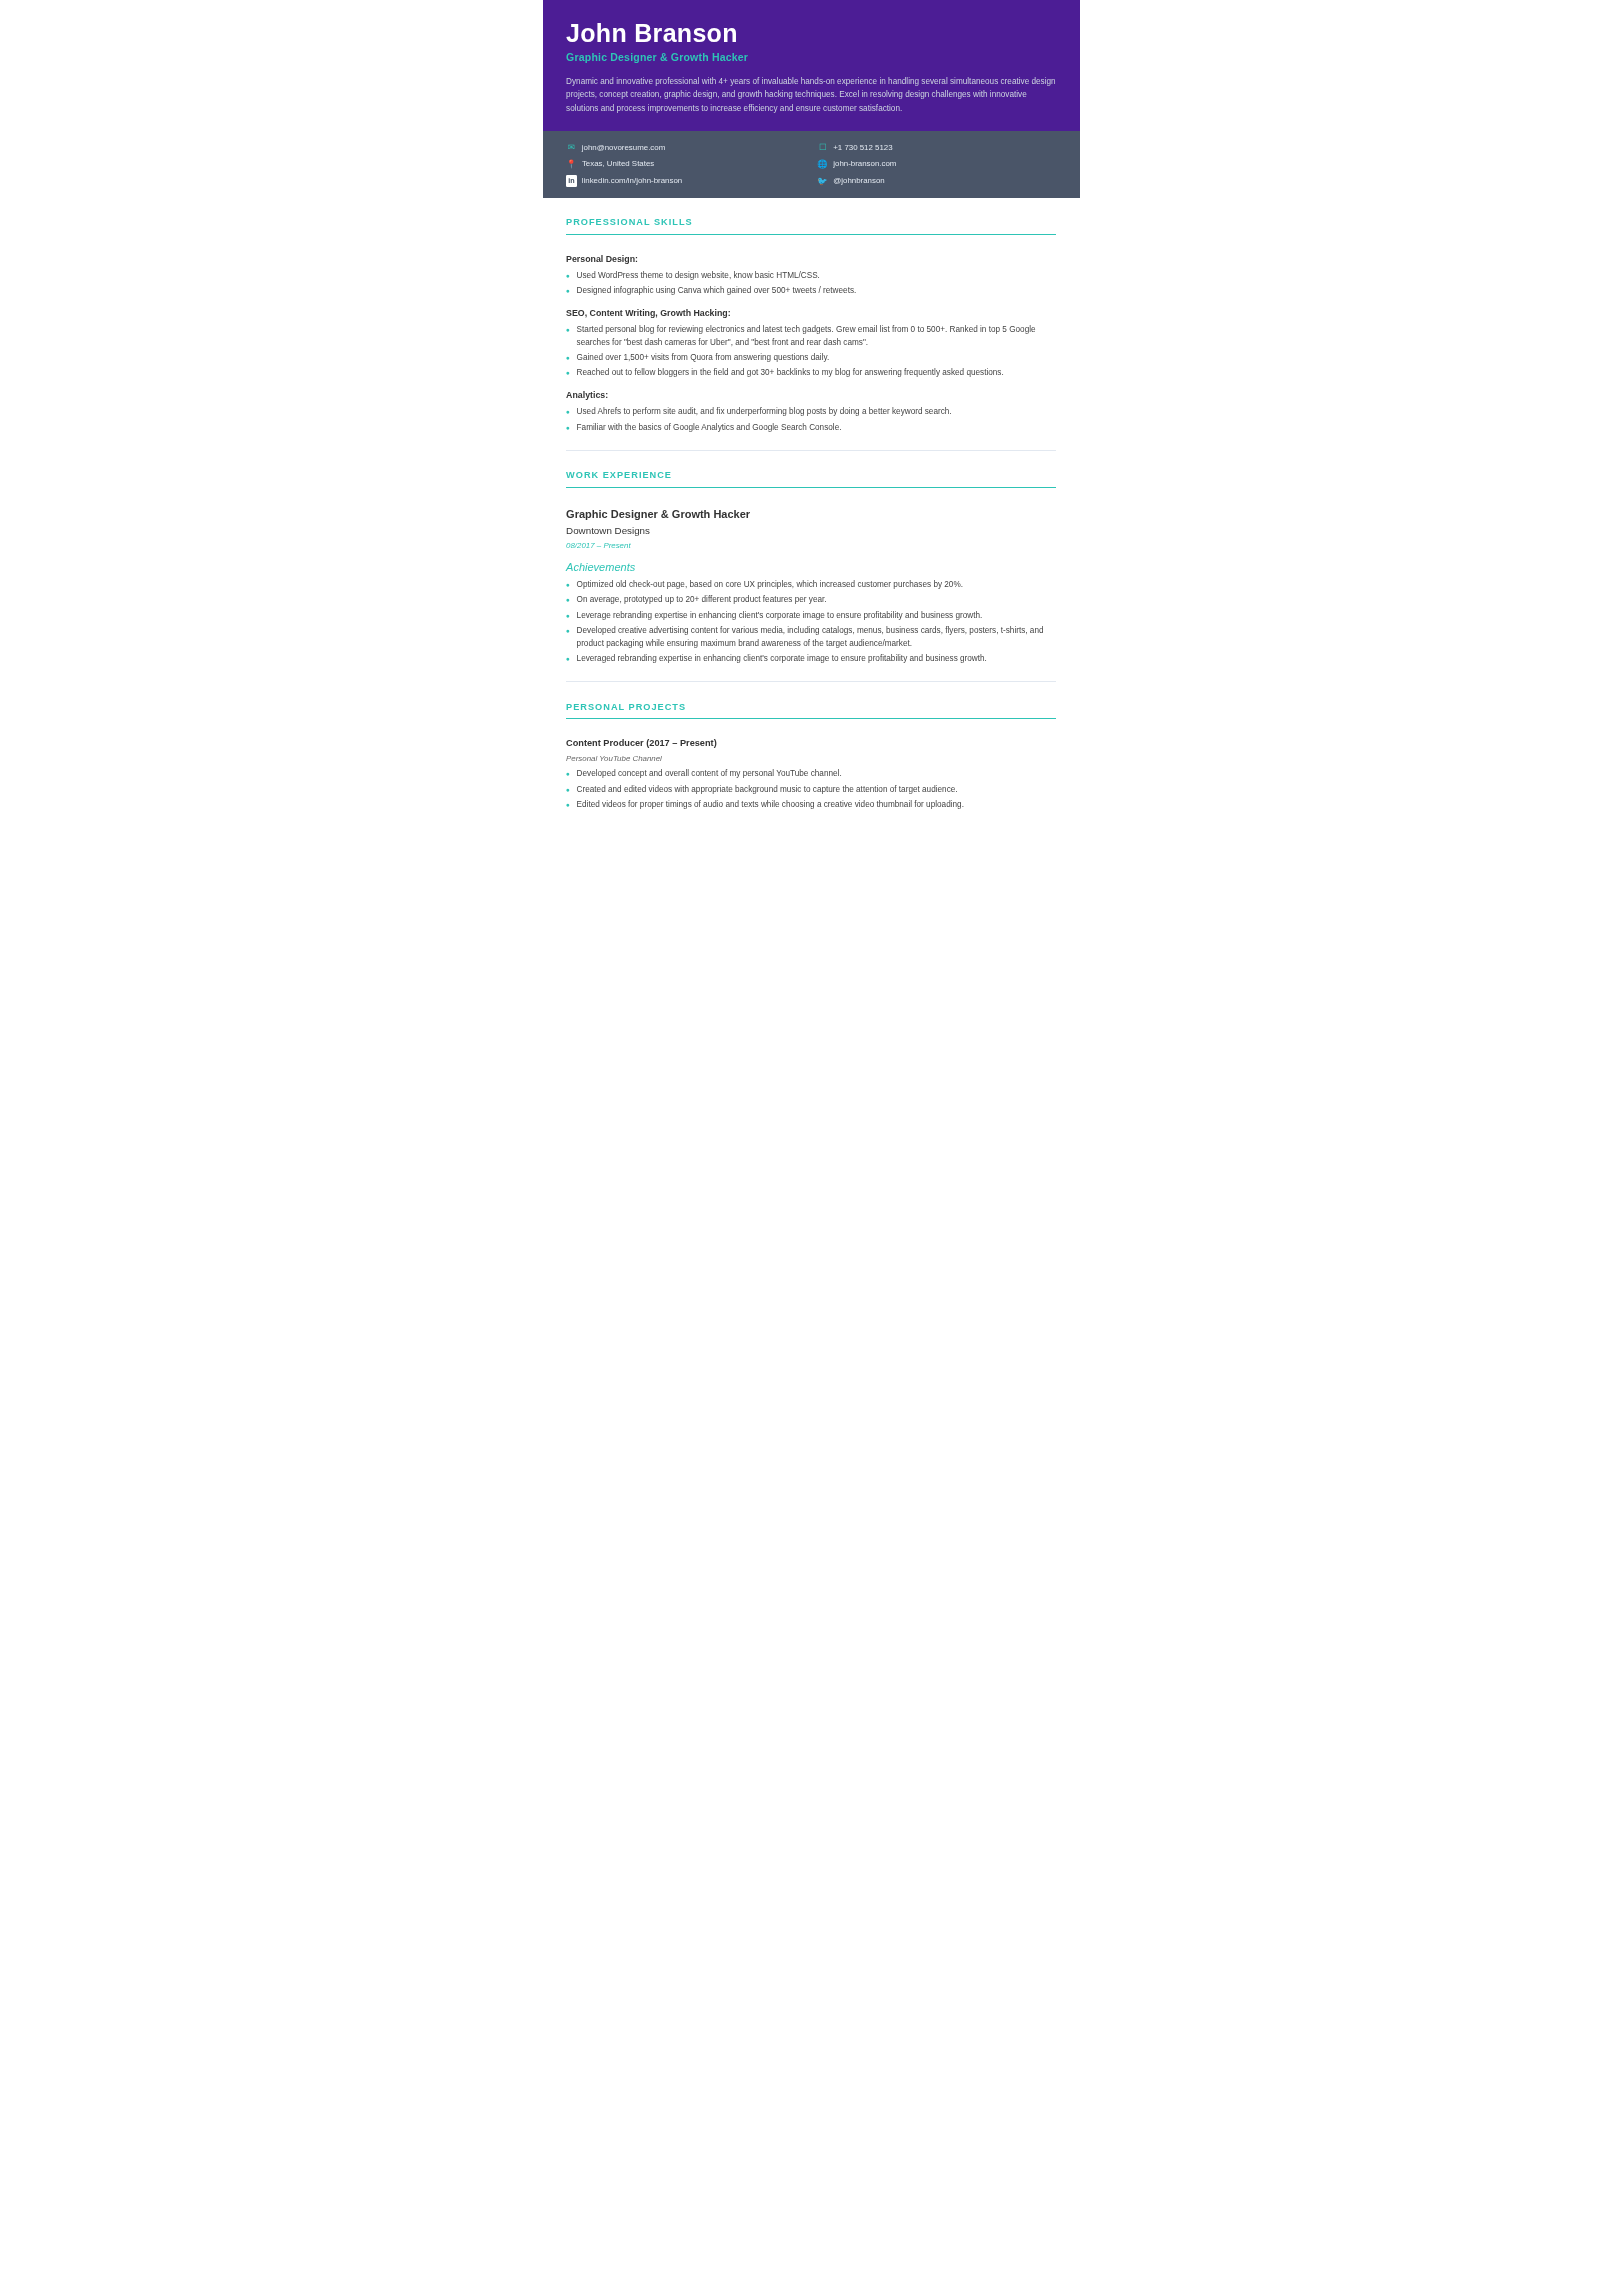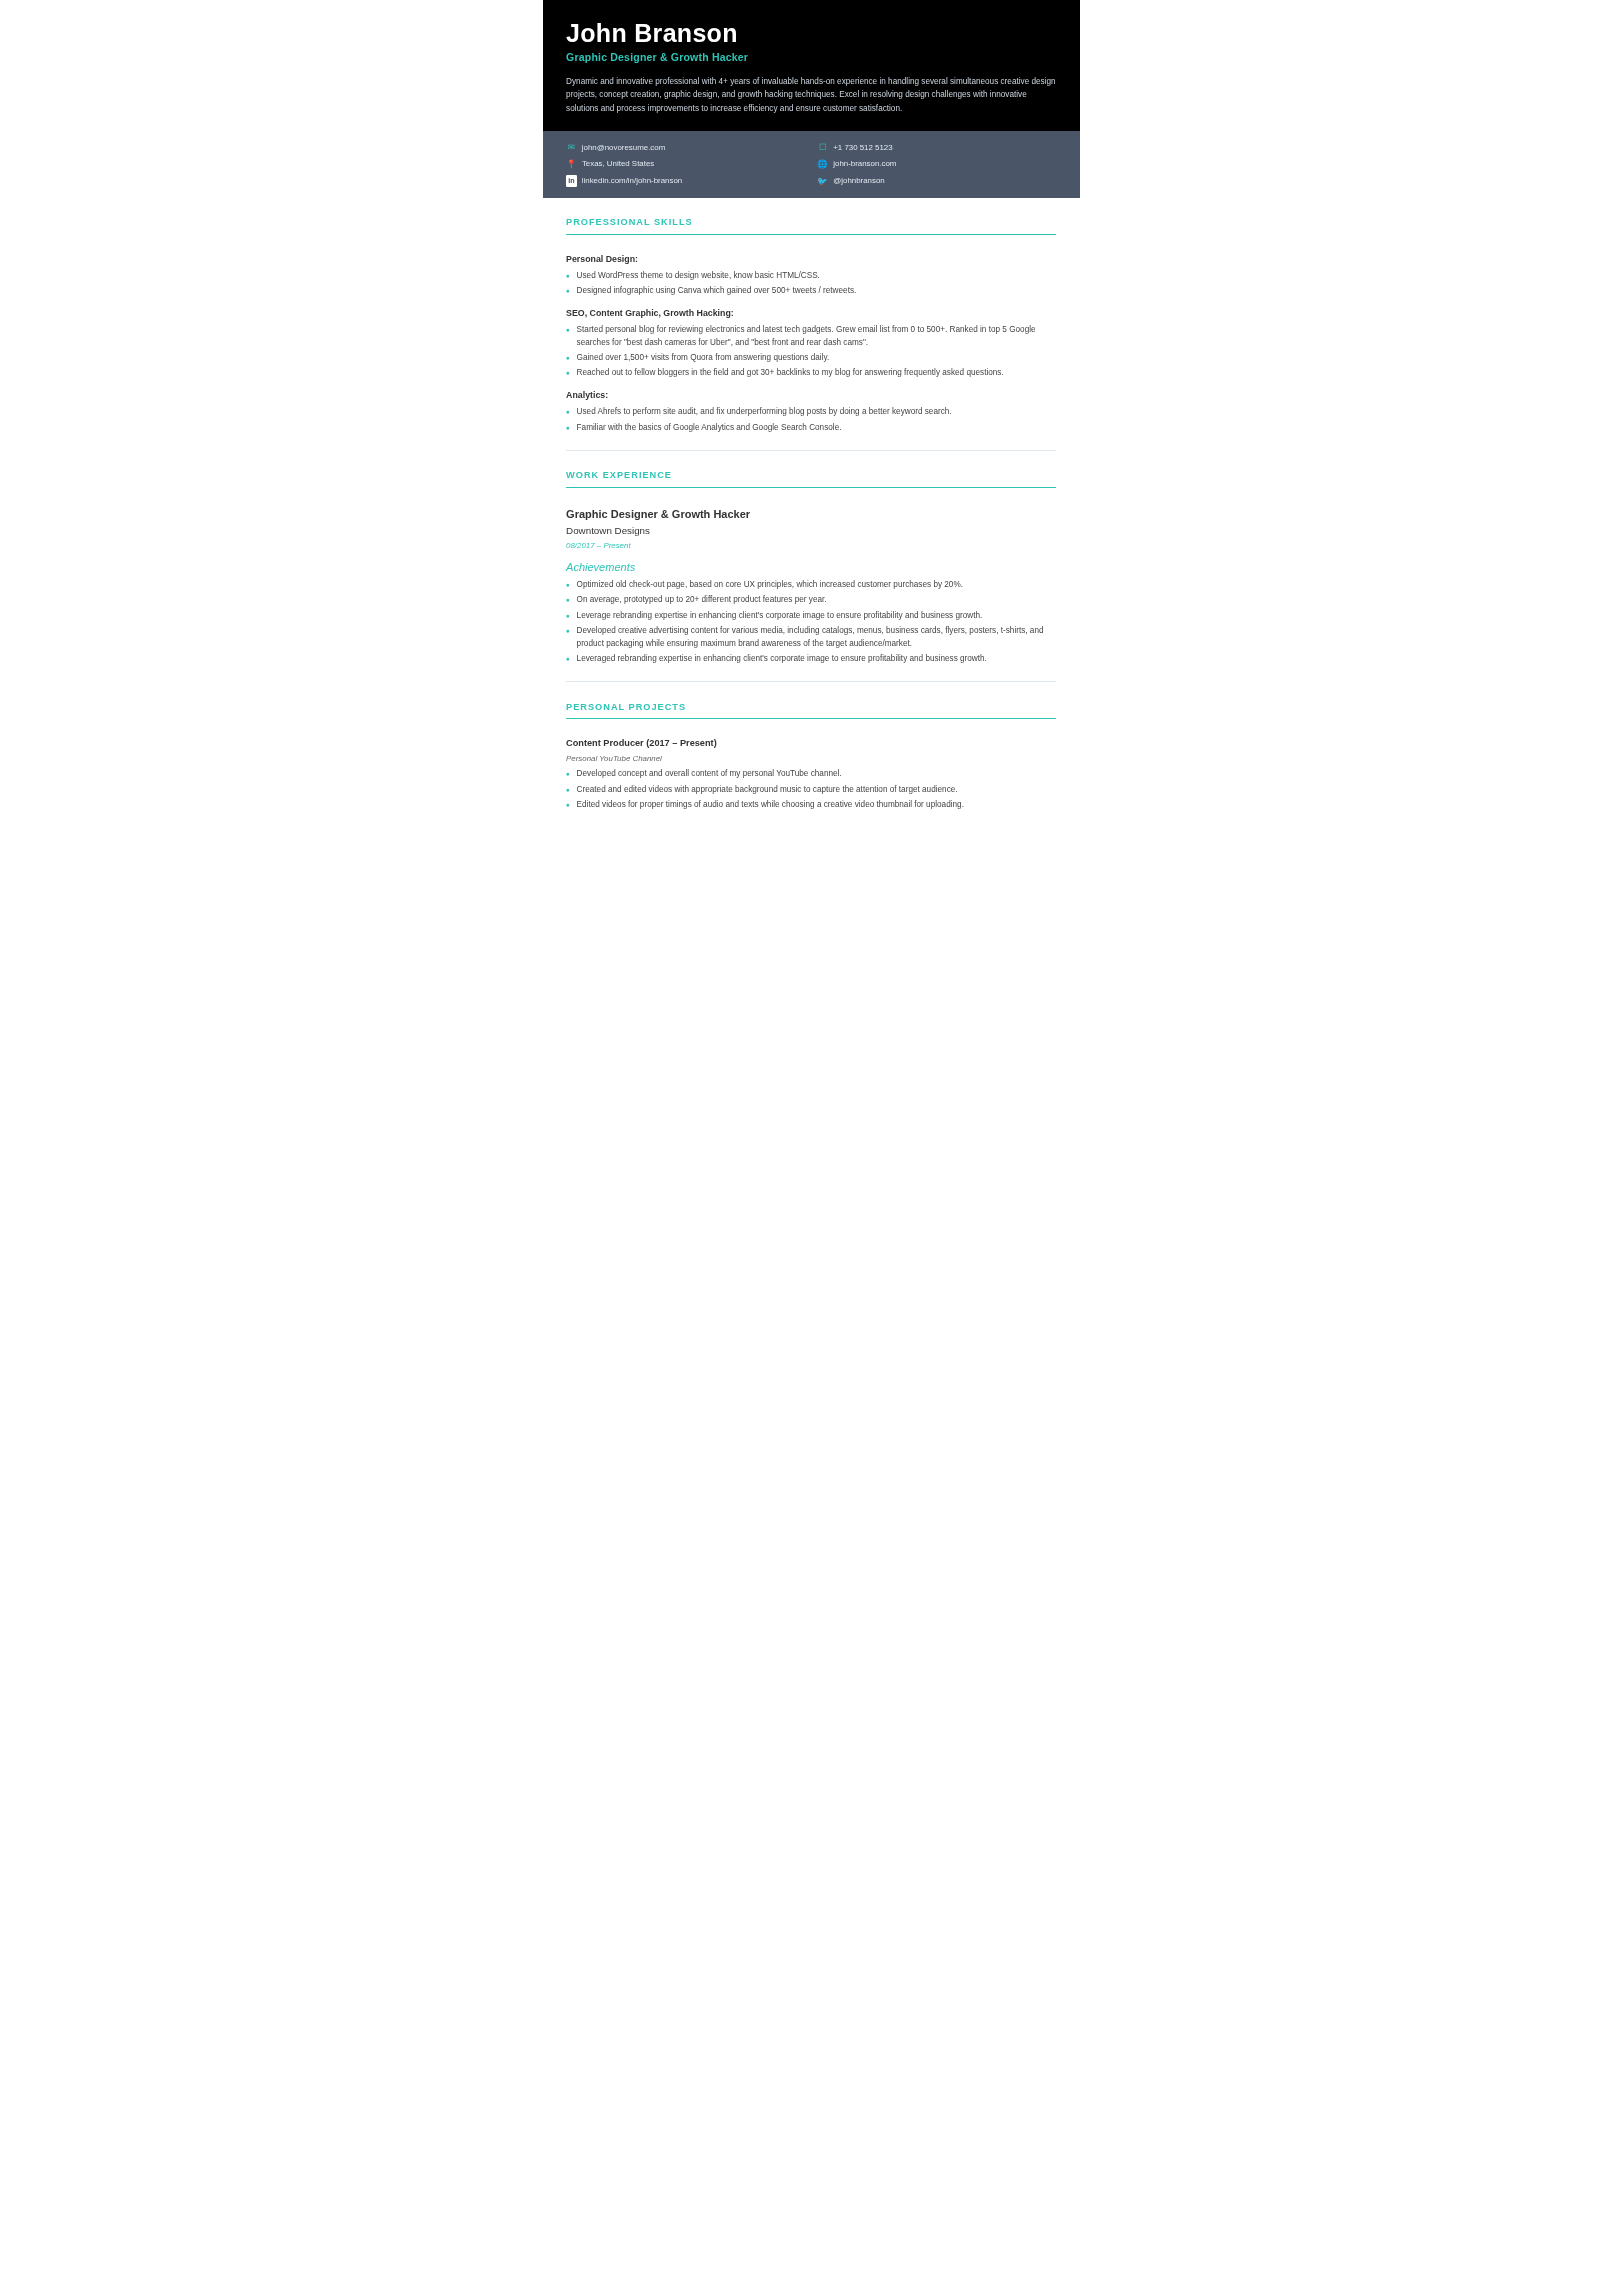--- a/index.html
+++ b/index.html
@@ -11,21 +11,21 @@
       line-height: 1.5;
     }
     .page {
       width: 537px;
       margin: 0 auto;
       background: #fff;
       min-height: 720px;
       padding-bottom: 26px;
     }
     .header {
-      background: #000000;
+      background: #4c1d95;
       color: #fff;
       padding: 18.3px 23.6px 15.7px 23.6px;
     }
     .header-name {
       font-size: 25px;
       font-weight: bold;
       color: #fff;
       letter-spacing: 0.3px;
       line-height: 1.2;
     }
@@ -221,21 +221,21 @@
 
     <div class="section">
       <div class="section-title">PROFESSIONAL SKILLS</div>
 
       <div class="subsection-title">Personal Design:</div>
       <ul class="bullet-list">
         <li>Used WordPress theme to design website, know basic HTML/CSS.</li>
         <li>Designed infographic using Canva which gained over 500+ tweets / retweets.</li>
       </ul>
 
-      <div class="subsection-title">SEO, Content Graphic, Growth Hacking:</div>
+      <div class="subsection-title">SEO, Content Writing, Growth Hacking:</div>
       <ul class="bullet-list">
         <li>Started personal blog for reviewing electronics and latest tech gadgets. Grew email list from 0 to 500+. Ranked in top 5 Google searches for "best dash cameras for Uber", and "best front and rear dash cams".</li>
         <li>Gained over 1,500+ visits from Quora from answering questions daily.</li>
         <li>Reached out to fellow bloggers in the field and got 30+ backlinks to my blog for answering frequently asked questions.</li>
       </ul>
 
       <div class="subsection-title">Analytics:</div>
       <ul class="bullet-list">
         <li>Used Ahrefs to perform site audit, and fix underperforming blog posts by doing a better keyword search.</li>
         <li>Familiar with the basics of Google Analytics and Google Search Console.</li>

